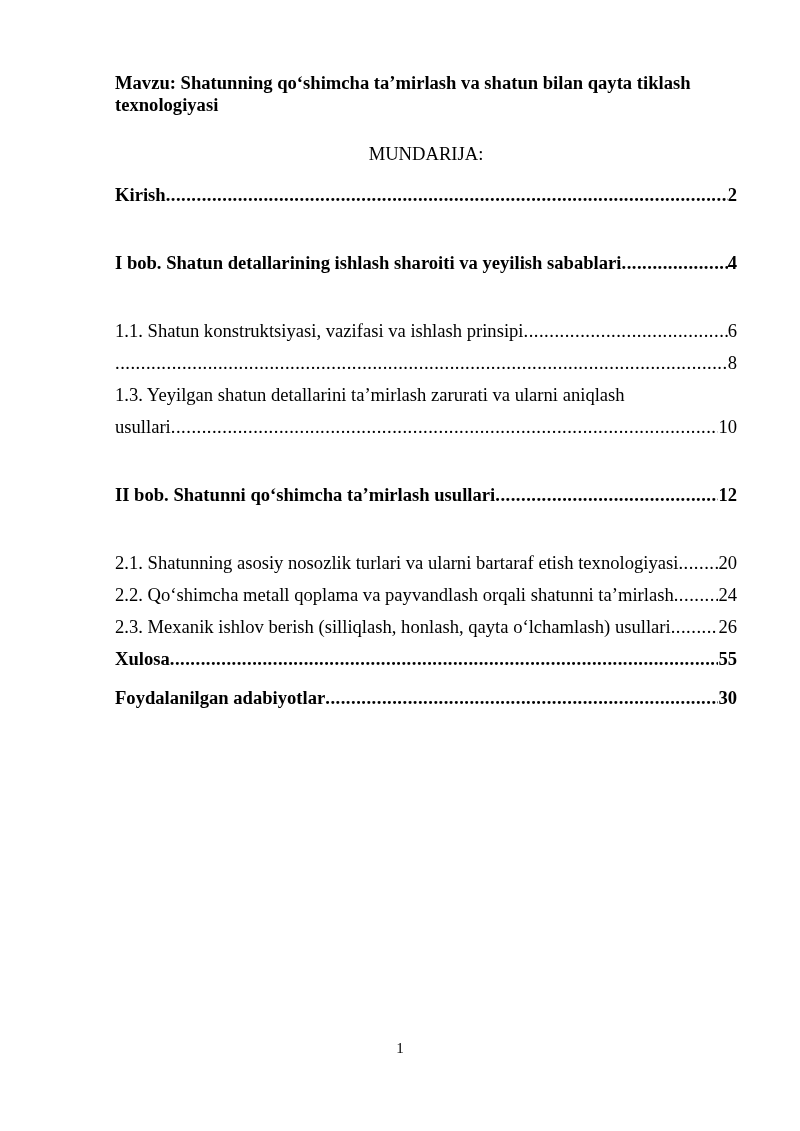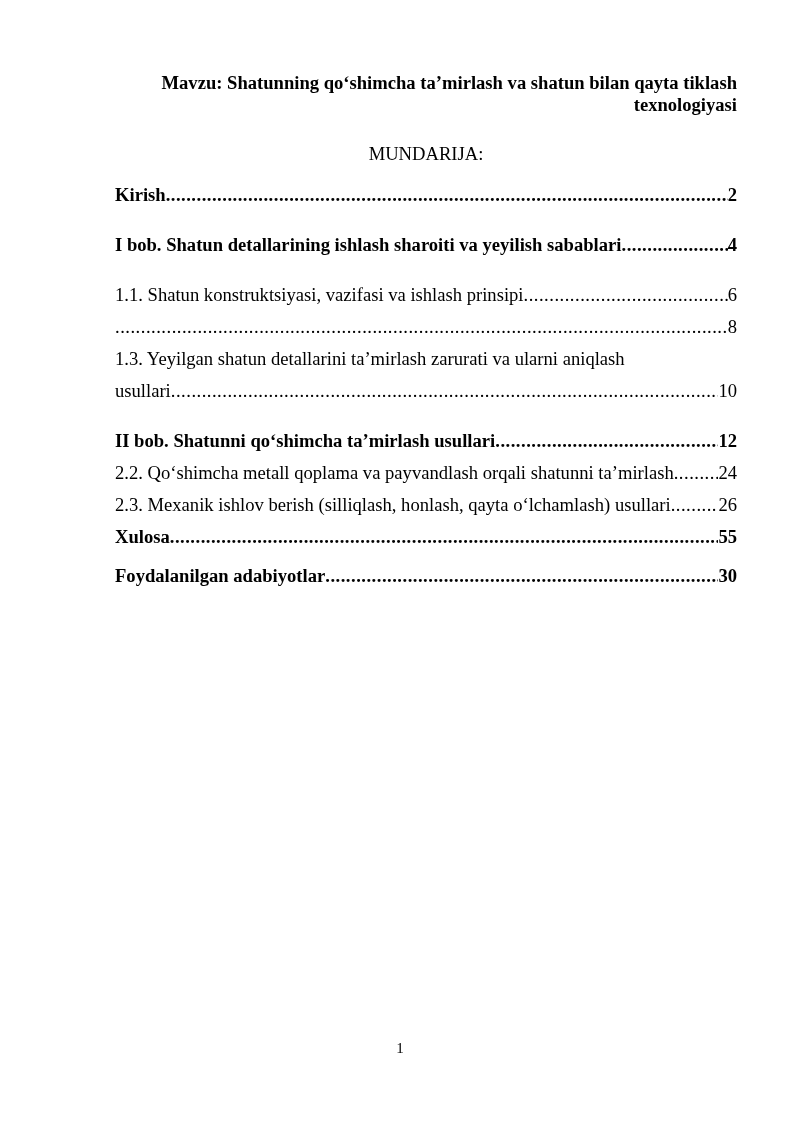--- a/index.html
+++ b/index.html
@@ -18,40 +18,40 @@
     box-sizing: border-box;
     overflow: hidden;
   }
   .content {
     position: absolute;
     top: 72px;
     left: 115px;
     right: 63px;
   }
   .doc-title {
-    text-align: right;
+    text-align: left;
     font-weight: bold;
     line-height: 22px;
   }
   .toc-heading {
     text-align: center;
     font-weight: normal;
     line-height: 22px;
     margin-top: 27px;
   }
   .toc {
     margin-top: 14px;
   }
   .toc-row {
     display: flex;
     align-items: baseline;
     line-height: 32px;
   }
   .toc-row.gap {
-    margin-top: 18px;
+    margin-top: 36px;
   }
   .toc-row.gap-lg {
     margin-top: 7px;
   }
   .toc-row.bold {
     font-weight: bold;
     justify-content: center;
   }
   .toc-label {
     flex: 0 1 auto;
@@ -131,20 +131,25 @@
         <span class="toc-leader"></span>
         <span class="toc-page">10</span>
       </div>
 
       <div class="toc-row bold gap">
         <span class="toc-label">II bob. Shatunni qo‘shimcha ta’mirlash usullari</span>
         <span class="toc-leader"></span>
         <span class="toc-page">12</span>
       </div>
 
+      <div class="toc-row gap">
+        <span class="toc-label">2.1. Shatunning asosiy nosozlik turlari va ularni bartaraf etish texnologiyasi</span>
+        <span class="toc-leader"></span>
+        <span class="toc-page">20</span>
+      </div>
 
       <div class="toc-row">
         <span class="toc-label">2.2. Qo‘shimcha metall qoplama va payvandlash orqali shatunni ta’mirlash</span>
         <span class="toc-leader"></span>
         <span class="toc-page">24</span>
       </div>
 
       <div class="toc-row">
         <span class="toc-label">2.3. Mexanik ishlov berish (silliqlash, honlash, qayta o‘lchamlash) usullari</span>
         <span class="toc-leader"></span>

